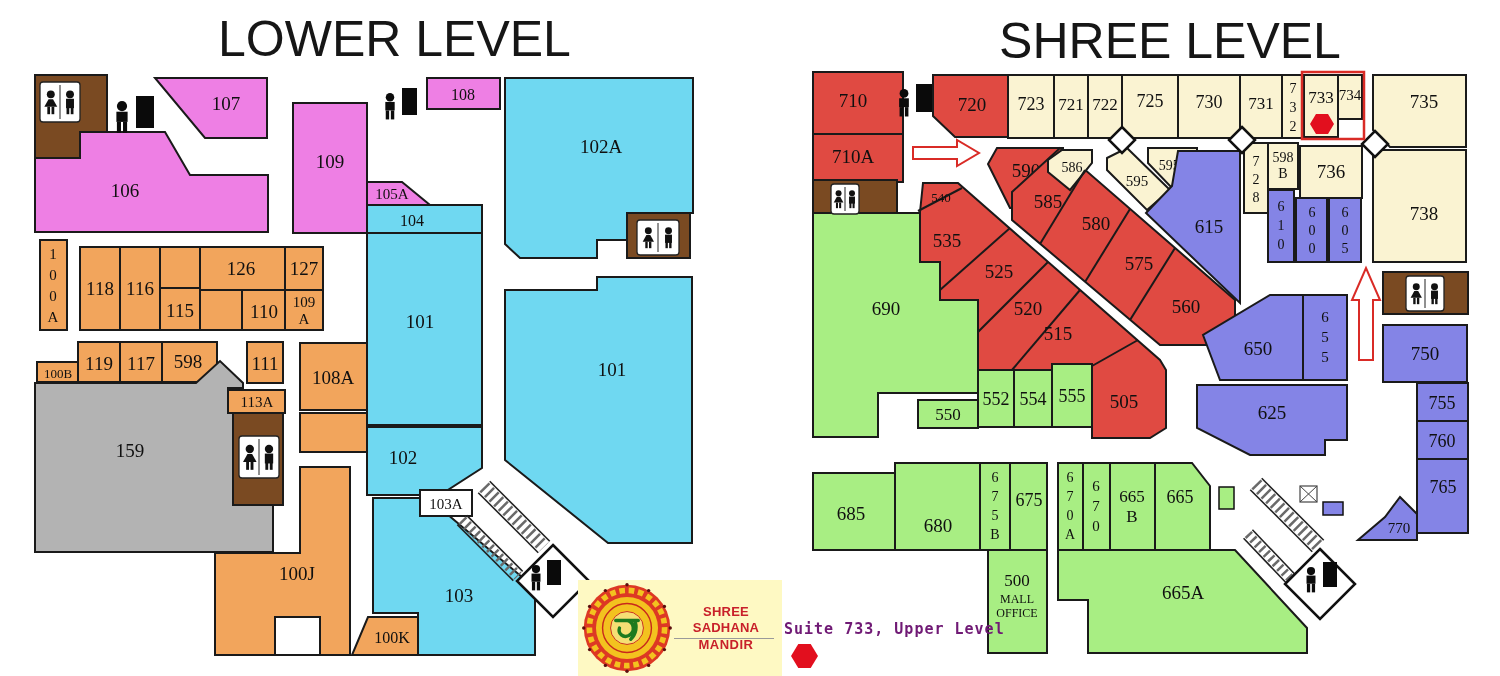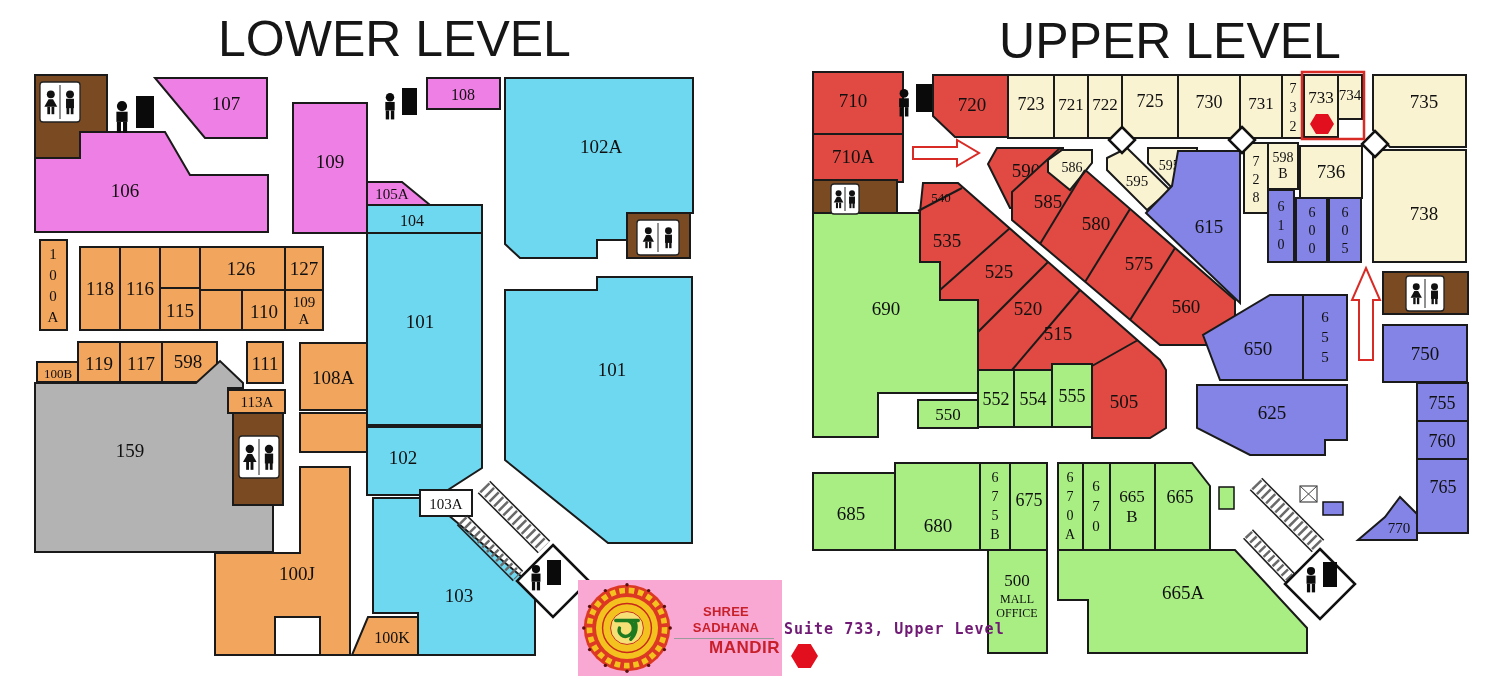--- a/index.html
+++ b/index.html
@@ -3,38 +3,38 @@
 <meta charset="utf-8">
 <style>
   html,body{margin:0;padding:0;background:#ffffff;}
   .stage{position:relative;width:1500px;height:676px;background:#fff;overflow:hidden;
          font-family:"Liberation Sans",sans-serif;}
   .lvl-title{position:absolute;font-size:50px;font-weight:400;color:#161616;
              white-space:nowrap;text-align:center;letter-spacing:0px;}
   #title-lower{left:218px;top:10px;width:336px;}
   #title-upper{left:998px;top:12px;width:344px;}
   #map-svg{position:absolute;left:0;top:0;}
-  .logo-box{position:absolute;left:578px;top:580px;width:204px;height:96px;background:#f9a8d4;}
+  .logo-box{position:absolute;left:578px;top:580px;width:204px;height:96px;background:#fef9c3;}
   .logo-mandala{position:absolute;left:2px;top:1px;width:94px;height:94px;}
   .logo-text{position:absolute;left:94px;top:24px;width:108px;text-align:center;
              color:#c8202a;font-weight:bold;line-height:1.25;}
   .logo-line1{font-size:13px;letter-spacing:0.2px;}
-  .logo-line2{font-size:17px;letter-spacing:0.5px;text-align:right;}
+  .logo-line2{font-size:13px;letter-spacing:0.5px;}
   .logo-dash{position:absolute;left:96px;top:58px;width:100px;border-top:1px solid #9a9a9a;}
   .suite-note{position:absolute;left:784px;top:620px;color:#701a75;font-weight:bold;
               font-family:"DejaVu Sans Mono",monospace;font-size:15px;letter-spacing:1px;white-space:nowrap;}
   .hex-marker{position:absolute;left:791px;top:644px;width:27px;height:24px;background:#e20f1e;
               clip-path:polygon(27% 0,73% 0,100% 50%,73% 100%,27% 100%,0 50%);}
 </style>
 </head>
 <body>
 
 <div class="stage">
   <div class="lvl-title" id="title-lower">LOWER LEVEL</div>
-  <div class="lvl-title" id="title-upper">UPPER LEVEL</div>
+  <div class="lvl-title" id="title-upper">SHREE LEVEL</div>
 
   <svg id="map-svg" width="1500" height="676" viewBox="0 0 1500 676">
       <g>
         <polygon fill="#ee7fe4" stroke="#1a1a1a" stroke-width="2" stroke-linejoin="miter" points="35,158 80,158 80,132 165,132 190,175 268,175 268,232 35,232"></polygon>
         <text x="125" y="190" text-anchor="middle" dominant-baseline="central" font-family="&quot;Liberation Serif&quot;,serif" font-size="19" fill="#101010">106</text>
         <polygon fill="#ee7fe4" stroke="#1a1a1a" stroke-width="2" stroke-linejoin="miter" points="155,78 267,78 267,138 205,138"></polygon>
         <text x="226" y="103" text-anchor="middle" dominant-baseline="central" font-family="&quot;Liberation Serif&quot;,serif" font-size="19" fill="#101010">107</text>
         <rect fill="#ee7fe4" stroke="#1a1a1a" stroke-width="2" stroke-linejoin="miter" x="293" y="103" width="74" height="130"></rect>
         <text x="330" y="161" text-anchor="middle" dominant-baseline="central" font-family="&quot;Liberation Serif&quot;,serif" font-size="19" fill="#101010">109</text>
         <polygon fill="#ee7fe4" stroke="#1a1a1a" stroke-width="2" stroke-linejoin="miter" points="367,182 402,182 430,205 367,205"></polygon>

